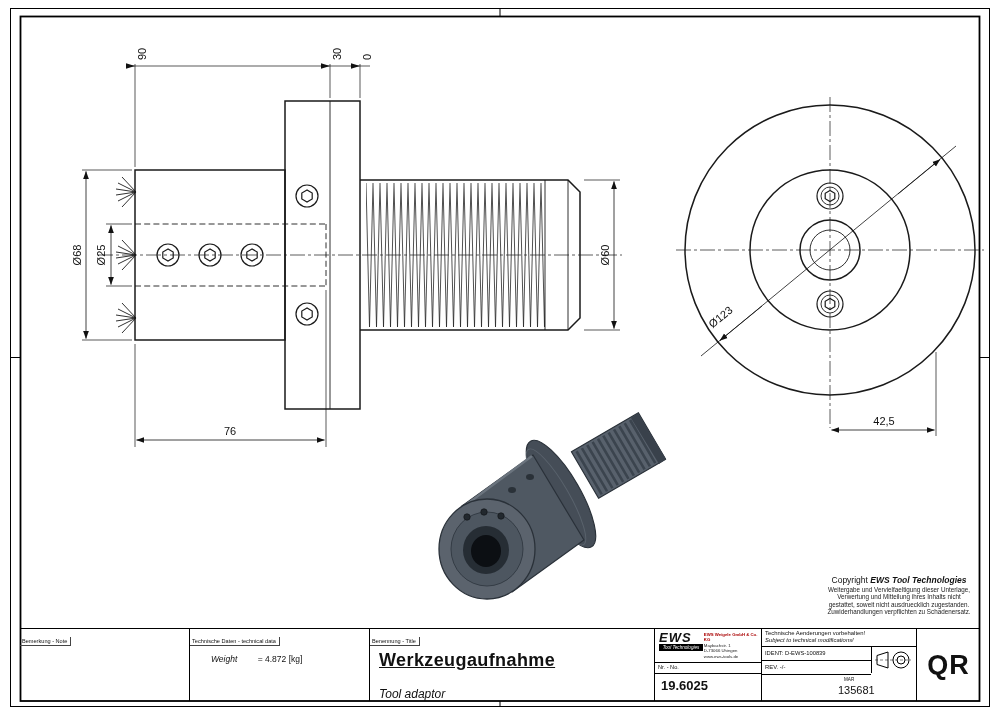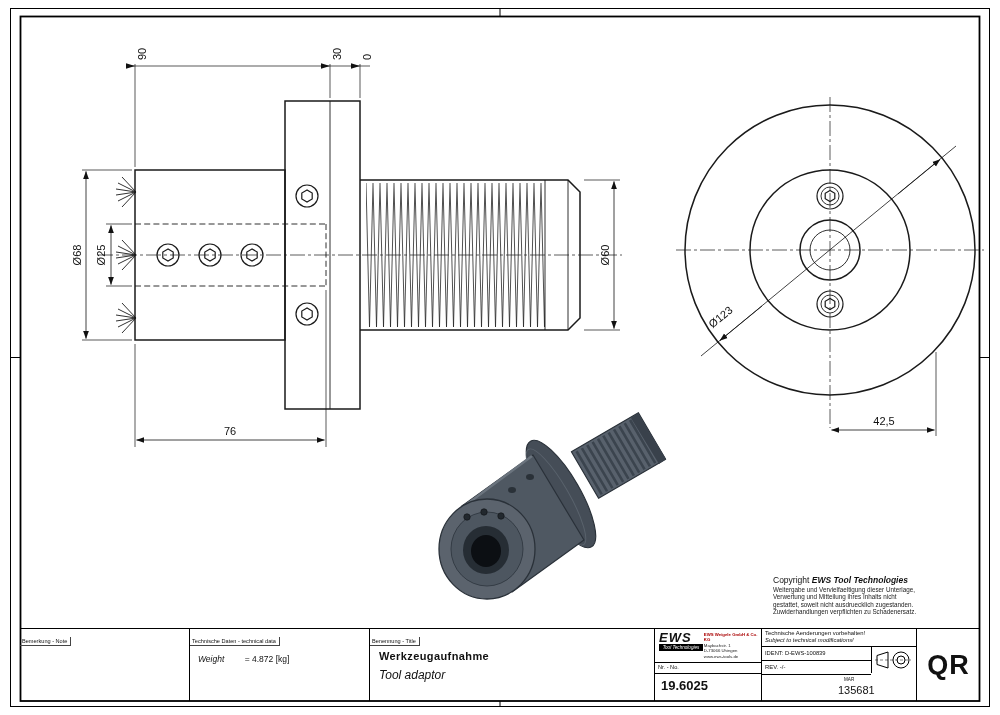--- a/index.html
+++ b/index.html
@@ -12,35 +12,35 @@
   .edge      { fill:none; stroke:#1a1a1a; stroke-width:1.5; }
   .edge-thin { fill:none; stroke:#1a1a1a; stroke-width:0.9; }
   .hid       { fill:none; stroke:#1a1a1a; stroke-width:0.9; stroke-dasharray:6 3.2; }
   .cl        { fill:none; stroke:#333;    stroke-width:0.8; stroke-dasharray:15 3 3 3; }
   .ext       { stroke:#111; stroke-width:0.7; fill:none; }
   .dim       { stroke:#111; stroke-width:0.8; fill:none; }
   .dimtxt    { font:11px "Liberation Sans", sans-serif; fill:#111; }
   .frame     { fill:none; stroke:#000; }
 
   
-  .copyright { position:absolute; left:773px; top:576px; width:172px; line-height:8px; }
+  .copyright { position:absolute; left:813px; top:576px; width:172px; line-height:8px;text-align:center; }
   .copyright .c1 { font-size:8.5px; margin-bottom:2px; }
   .copyright .c1 b { font-style:italic; }
   .copyright .cl2 { font-size:6.3px; line-height:7.4px; color:#222; }
 
   
   .titleblock { position:absolute; left:20px; top:628px; width:960px; height:73px;
                 border-top:1.6px solid #000; box-sizing:border-box; }
   .tb-cell { position:absolute; top:0; bottom:0; border-right:1.2px solid #000; box-sizing:border-box; }
   .mini-label { font-size:5.6px; padding:1px 3px 1px 2px; border-right:0.8px solid #444;
                 border-bottom:0.8px solid #444; display:inline-block; color:#111; }
-  .weight-row { margin:7px 0 0 8px; font-size:8.5px; }
+  .weight-row { margin:7px 0 0 21px; font-size:8.5px; }
   .weight-row .wl { font-style:italic; margin-right:18px; }
-  .title-de { margin:3px 0 0 9px; font-size:11px; font-weight:bold; letter-spacing:.4px; }
-  .title-en { margin:6px 0 0 9px; font-size:12px; font-style:italic; }
+  .title-de { margin:3px 0 0 9px; font-size:18px; font-weight:bold; letter-spacing:.4px;text-decoration:underline; }
+  .title-en { margin:16px 0 0 9px; font-size:12px; font-style:italic; }
 
   .logo-row { display:flex; height:33px; }
   .ews-logo { width:48px; padding:2px 0 0 4px; }
   .ews-logo .ews-word { font-size:13px; font-weight:900; font-style:italic; letter-spacing:1px; line-height:13px; }
   .ews-logo .ews-bar  { background:#000; color:#fff; font-size:4.6px; font-style:italic;
                         text-align:center; line-height:7px; height:7px; width:44px; }
   .ews-addr { font-size:4.3px; line-height:5.4px; padding-top:3px; color:#222; }
   .ews-addr .a1 { color:#a00; font-weight:bold; }
   .nr-row  { border-top:1px solid #000; border-bottom:1px solid #000; font-size:5.6px;
              padding:1px 0 1px 3px; height:8px; }

